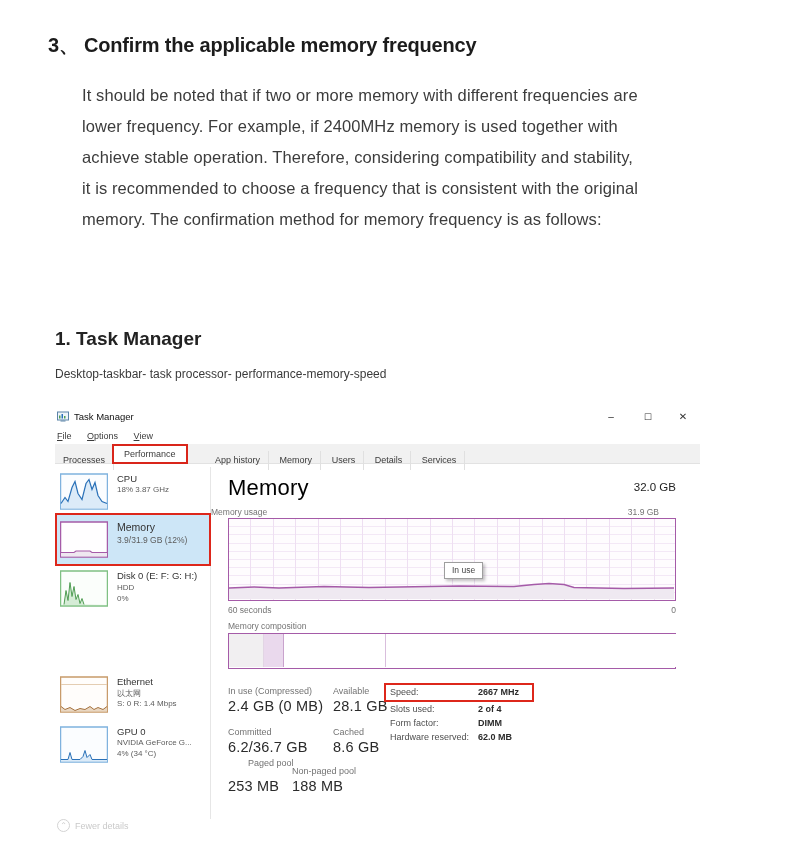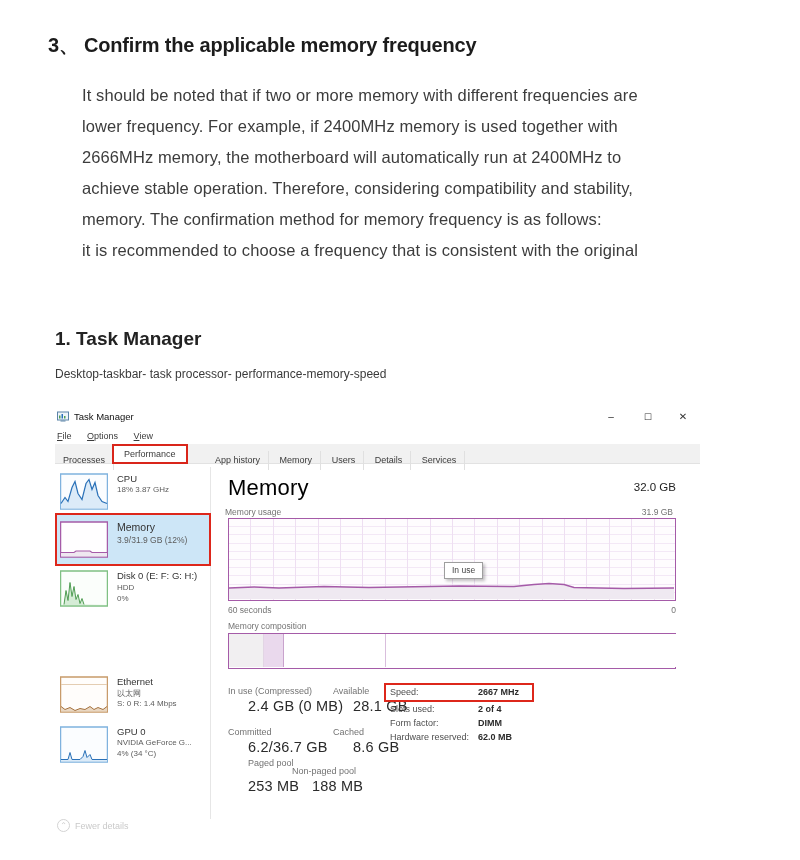--- a/index.html
+++ b/index.html
@@ -47,21 +47,21 @@
   .sb-name { position:absolute; left:62px; top:0px; font-size:9.5px; color:#333; white-space:nowrap; }
   .sb-sub  { position:absolute; left:62px; font-size:8px; color:#5c5c5c; white-space:nowrap; }
   .mem-select { position:absolute; left:0px; top:108px; width:156px; height:53px;
                 background:#cde6f7; border:2.5px solid #dd271b; }
 
   
   .main-title { position:absolute; left:173px; top:70px; font-size:22px; font-weight:300;
                 color:#000; letter-spacing:0.2px; }
   .main-total { position:absolute; left:173px; top:76px; width:448px; text-align:right;
                 font-size:11.5px; color:#222; }
-  .lbl-row1 { position:absolute; left:170px; top:102px; width:448px; font-size:8.5px; color:#737373; }
+  .lbl-row1 { position:absolute; left:156px; top:102px; width:448px; font-size:8.5px; color:#737373; }
   .lbl-right { float:right; }
   .graph { position:absolute; left:173px; top:113px; width:448px; height:83px;
            border:1.5px solid #a55ba8; background-color:#fefcfe;
            background-image:
              repeating-linear-gradient(to right, transparent 0px, transparent 21.4px, #eedff2 21.4px, #eedff2 22.4px),
              repeating-linear-gradient(to bottom, transparent 0px, transparent 7.2px, #f3e8f6 7.2px, #f3e8f6 8.2px);
   }
   .graph svg { position:absolute; left:0; top:0; }
   .tooltip { position:absolute; left:215px; top:43px; background:#fff; border:1px solid #9e9e9e;
              box-shadow:2px 2px 3px rgba(0,0,0,0.25); font-size:8.5px; color:#444;
@@ -72,21 +72,21 @@
               border:1.5px solid #a55ba8; background:#fff; }
   .seg { position:absolute; top:0; height:33px; }
   .seg1 { left:0;    width:35px;  background:#f1eff1; border-right:1px solid #e2d5e4; }
   .seg2 { left:35px; width:20px;  background:#ead9ed; border-right:1px solid #c9a3cd; }
   .seg3 { left:55px; width:102px; background:#fff;    border-right:1px solid #d9bedd; }
   .seg4 { left:157px; width:290px; background:#fff; }
 
   
   .stats { position:absolute; left:173px; top:281px; width:240px; }
   .st-lbl { position:absolute; font-size:9px; color:#737373; white-space:nowrap; }
-  .st-val { position:absolute; font-size:14.5px; color:#2b2b2b; white-space:nowrap; letter-spacing:0.2px;margin-left:20px; }
+  .st-val { position:absolute; font-size:14.5px; color:#2b2b2b; white-space:nowrap; letter-spacing:0.2px; }
   .details { position:absolute; left:335px; top:282px; width:180px; }
   .dt-row { position:absolute; left:0; height:14px; width:180px; }
   .dt-lbl { position:absolute; left:0; font-size:9px; color:#4e4e4e; white-space:nowrap; }
   .dt-val { position:absolute; left:88px; font-size:9px; font-weight:600; color:#2b2b2b; white-space:nowrap; }
   .speed-box { position:absolute; left:-6px; top:-4px; width:150px; height:19px;
                border:2px solid #dd271b; }
 
   .fewer { position:absolute; left:2px; top:411px; opacity:0.38; filter:blur(0.6px); }
   .fewer-circle { display:inline-block; width:13px; height:13px; border:1px solid #8a8a8a;
                   border-radius:50%; font-size:8px; line-height:12px; text-align:center;
@@ -95,24 +95,23 @@
 </style>
 </head>
 <body>
 
 <div class="page">
 
   <div class="doc-title">3、 Confirm the applicable memory frequency</div>
   <div class="intro">
     <div>It should be noted that if two or more memory with different frequencies are</div>
     <div>lower frequency. For example, if 2400MHz memory is used together with</div>
-    <div>2666MHz memory, the motherboard will automatically run at 2400MHz to</div>
     <div>achieve stable operation. Therefore, considering compatibility and stability,</div>
+    <div>it is recommended to choose a frequency that is consistent with the original</div>
     <div>memory. The confirmation method for memory frequency is as follows:</div>
-    <div>it is recommended to choose a frequency that is consistent with the original</div>
   </div>
   <div class="sec-heading">1. Task Manager</div>
   <div class="sec-subtitle">Desktop-taskbar- task processor- performance-memory-speed</div>
 
   <div class="tm">
 
     <div class="tm-titlebar">
       <svg class="tm-appicon" viewBox="0 0 12 12">
         <rect x="0.5" y="1" width="11" height="8" fill="#eef4fa" stroke="#5b83a8" stroke-width="1"></rect>
         <rect x="2" y="4.5" width="1.5" height="3" fill="#4f9d53"></rect>

